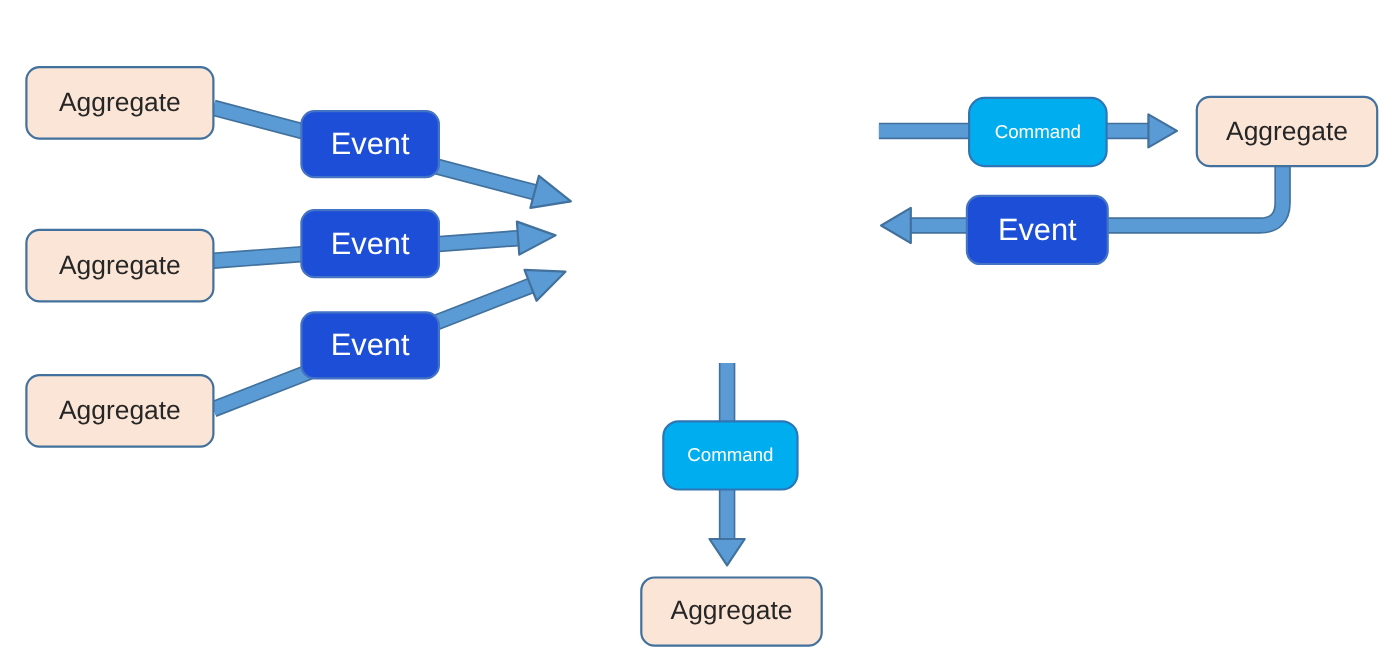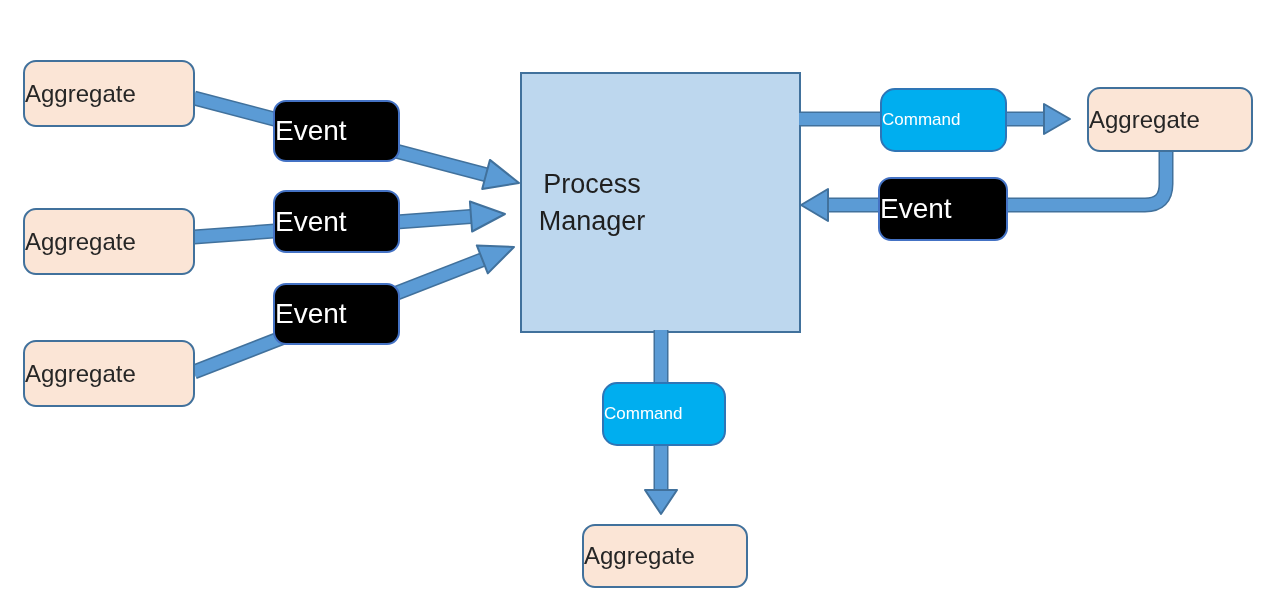--- a/index.html
+++ b/index.html
@@ -10,37 +10,38 @@
     width: 1267px;
     height: 609px;
     background: #ffffff;
     overflow: hidden;
   }
 
   .node {
     position: absolute;
     display: flex;
     align-items: center;
+    justify-content: center;
     box-sizing: border-box;
     text-align: center;
   }
 
   
   .aggregate {
     background: #FBE5D6;
     border: 2px solid #41719C;
     border-radius: 13px;
     color: #262626;
     font-size: 24px;
     z-index: 3;
   }
 
   
   .event {
-    background: #000000;
+    background: #1d4ed8;
     border: 2.5px solid #4472C4;
     border-radius: 13px;
     color: #FFFFFF;
     font-size: 28px;
     z-index: 3;
   }
 
   
   .command {
     background: #00AEEF;
@@ -87,23 +88,20 @@
 
   .shaft-under { stroke: #41719C; stroke-width: 15; fill: none; stroke-linejoin: round; }
   .shaft-over  { stroke: #5B9BD5; stroke-width: 12; fill: none; stroke-linejoin: round; }
   .head        { fill: #5B9BD5; stroke: #41719C; stroke-width: 2; stroke-linejoin: round; }
 </style>
 </head>
 <body>
 
 <div class="canvas">
 
-  <div class="node process-manager">
-    <div class="label-wrap">Process Manager</div>
-  </div>
 
   <svg class="arrow-layer" viewBox="0 0 1267 609">
 
     <g>
       <path class="shaft-under" d="M 194 98 L 487 175"></path>
       <path class="shaft-over" d="M 194 98 L 487 175"></path>
       <polygon class="head" points="519,183 482.2,188.9 489.9,159.9"></polygon>
     </g>
 
     <g>

